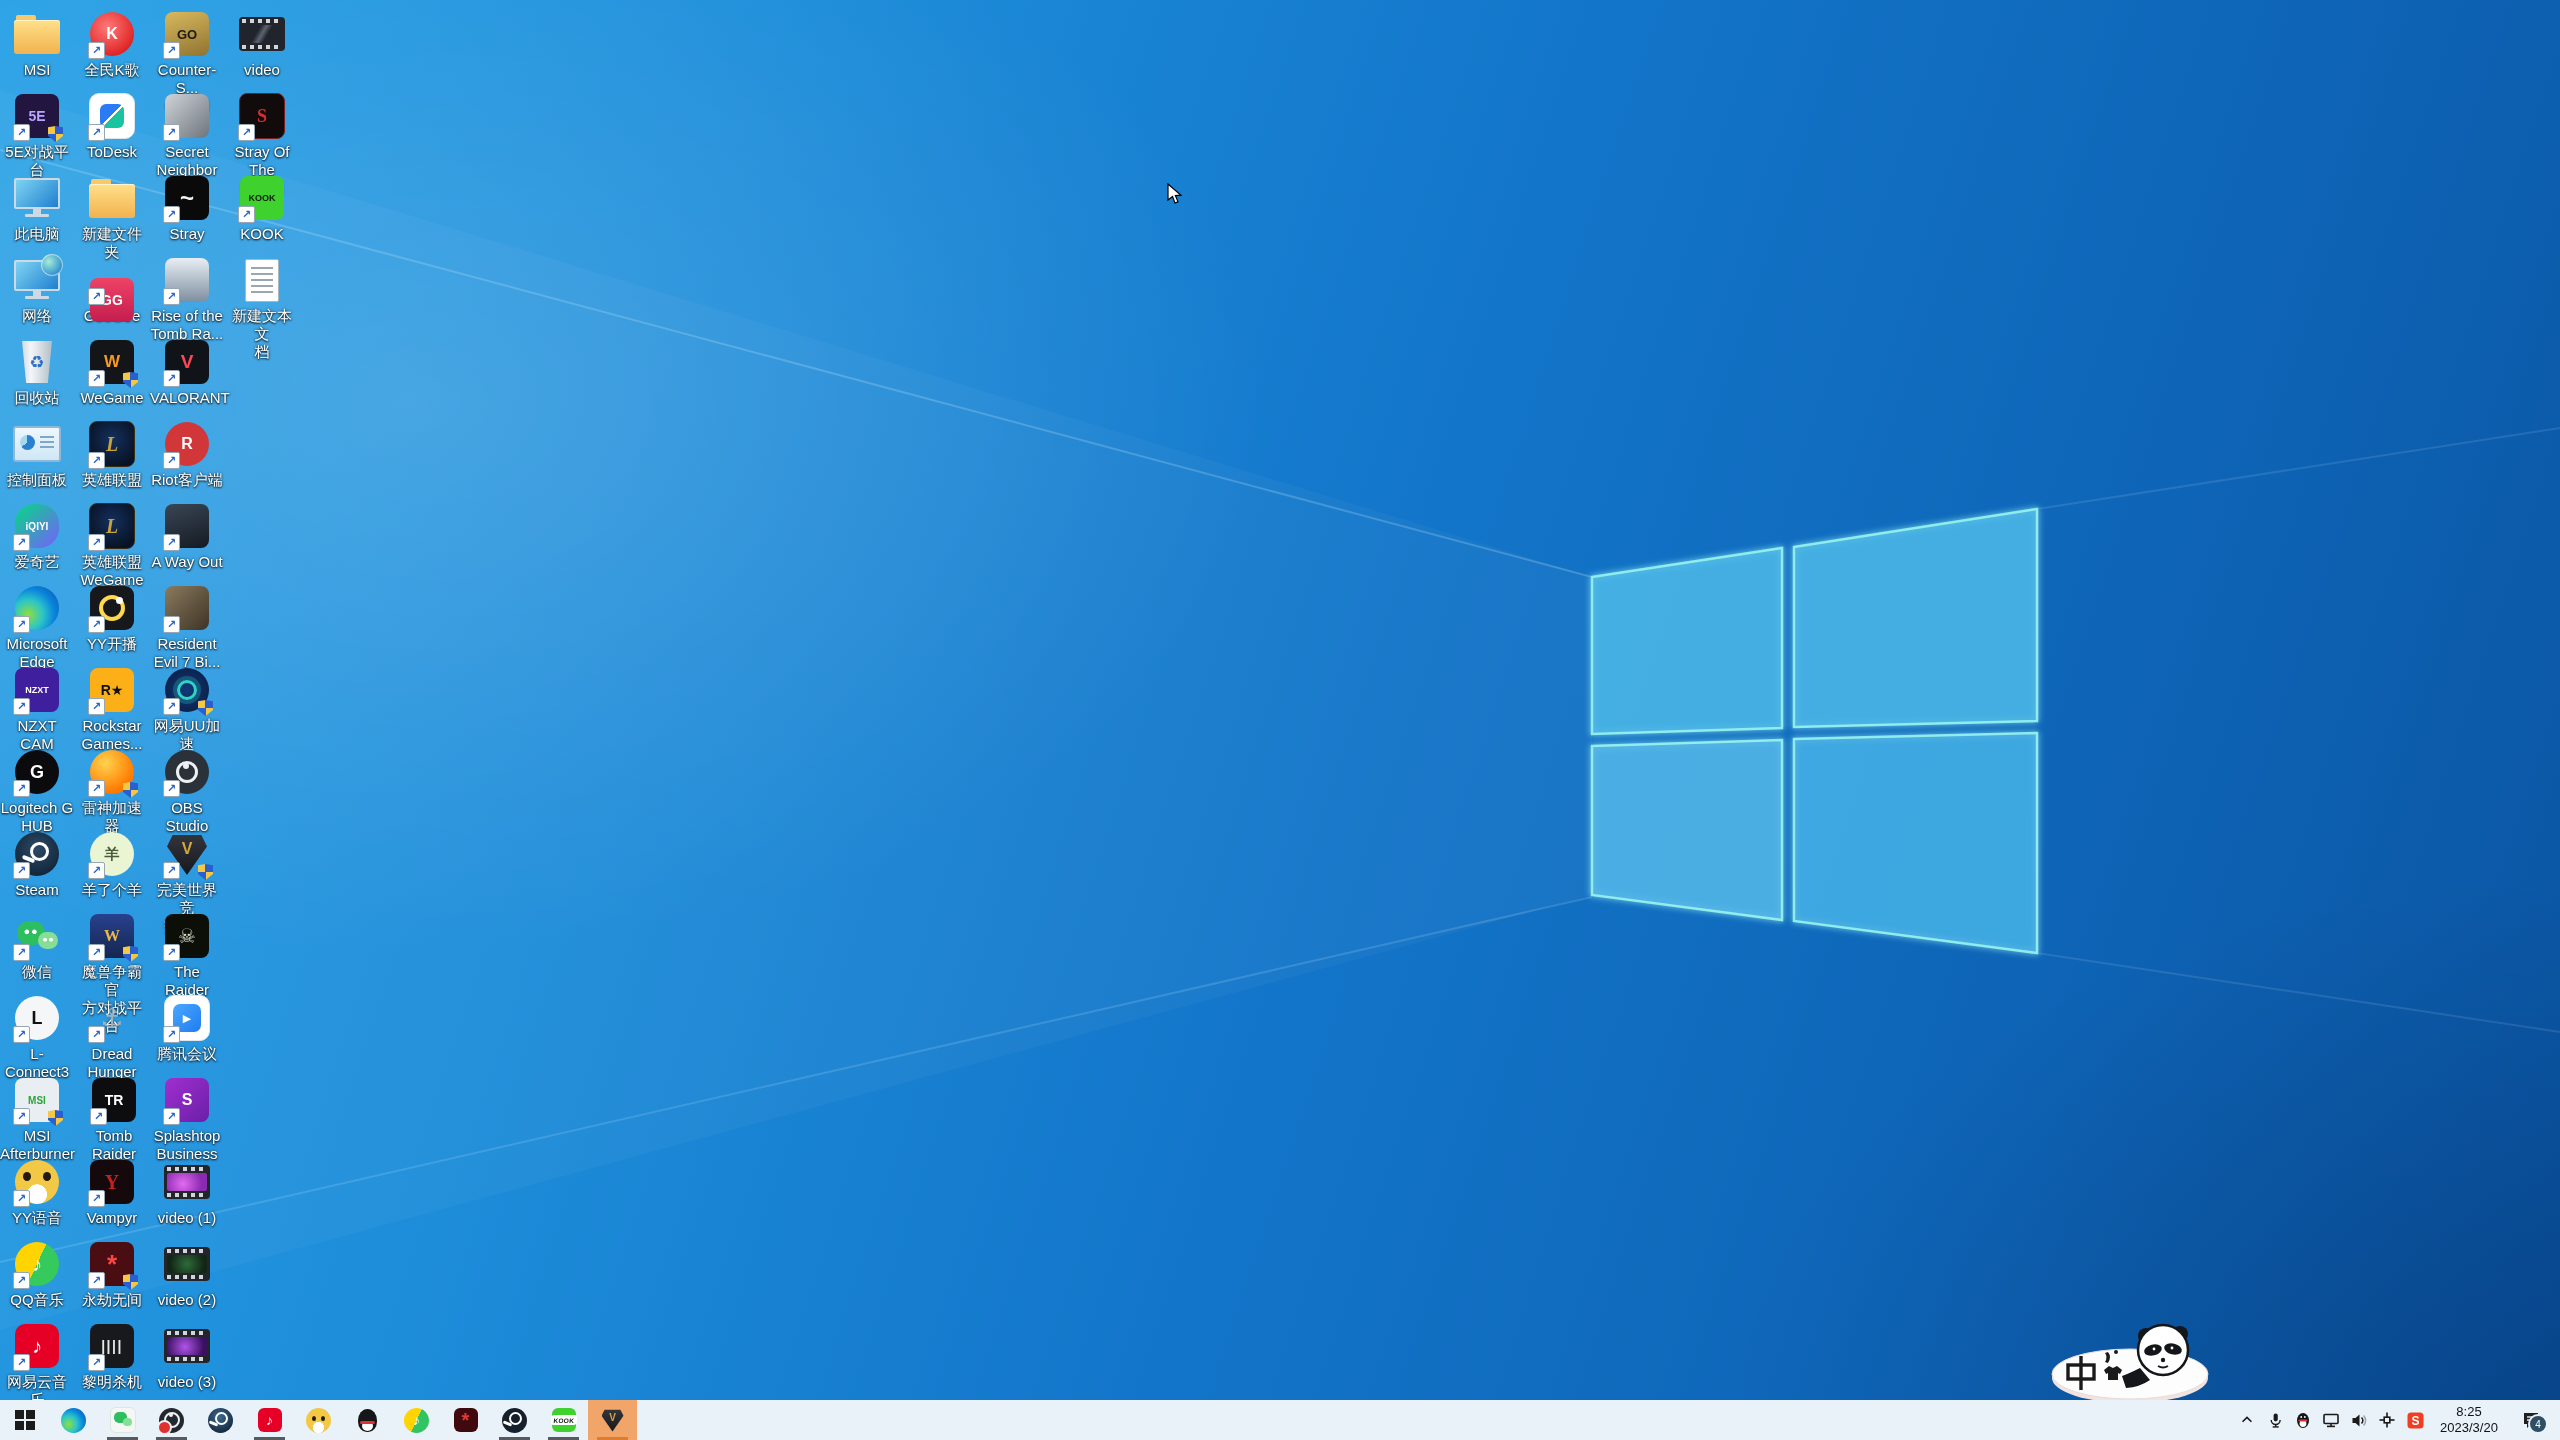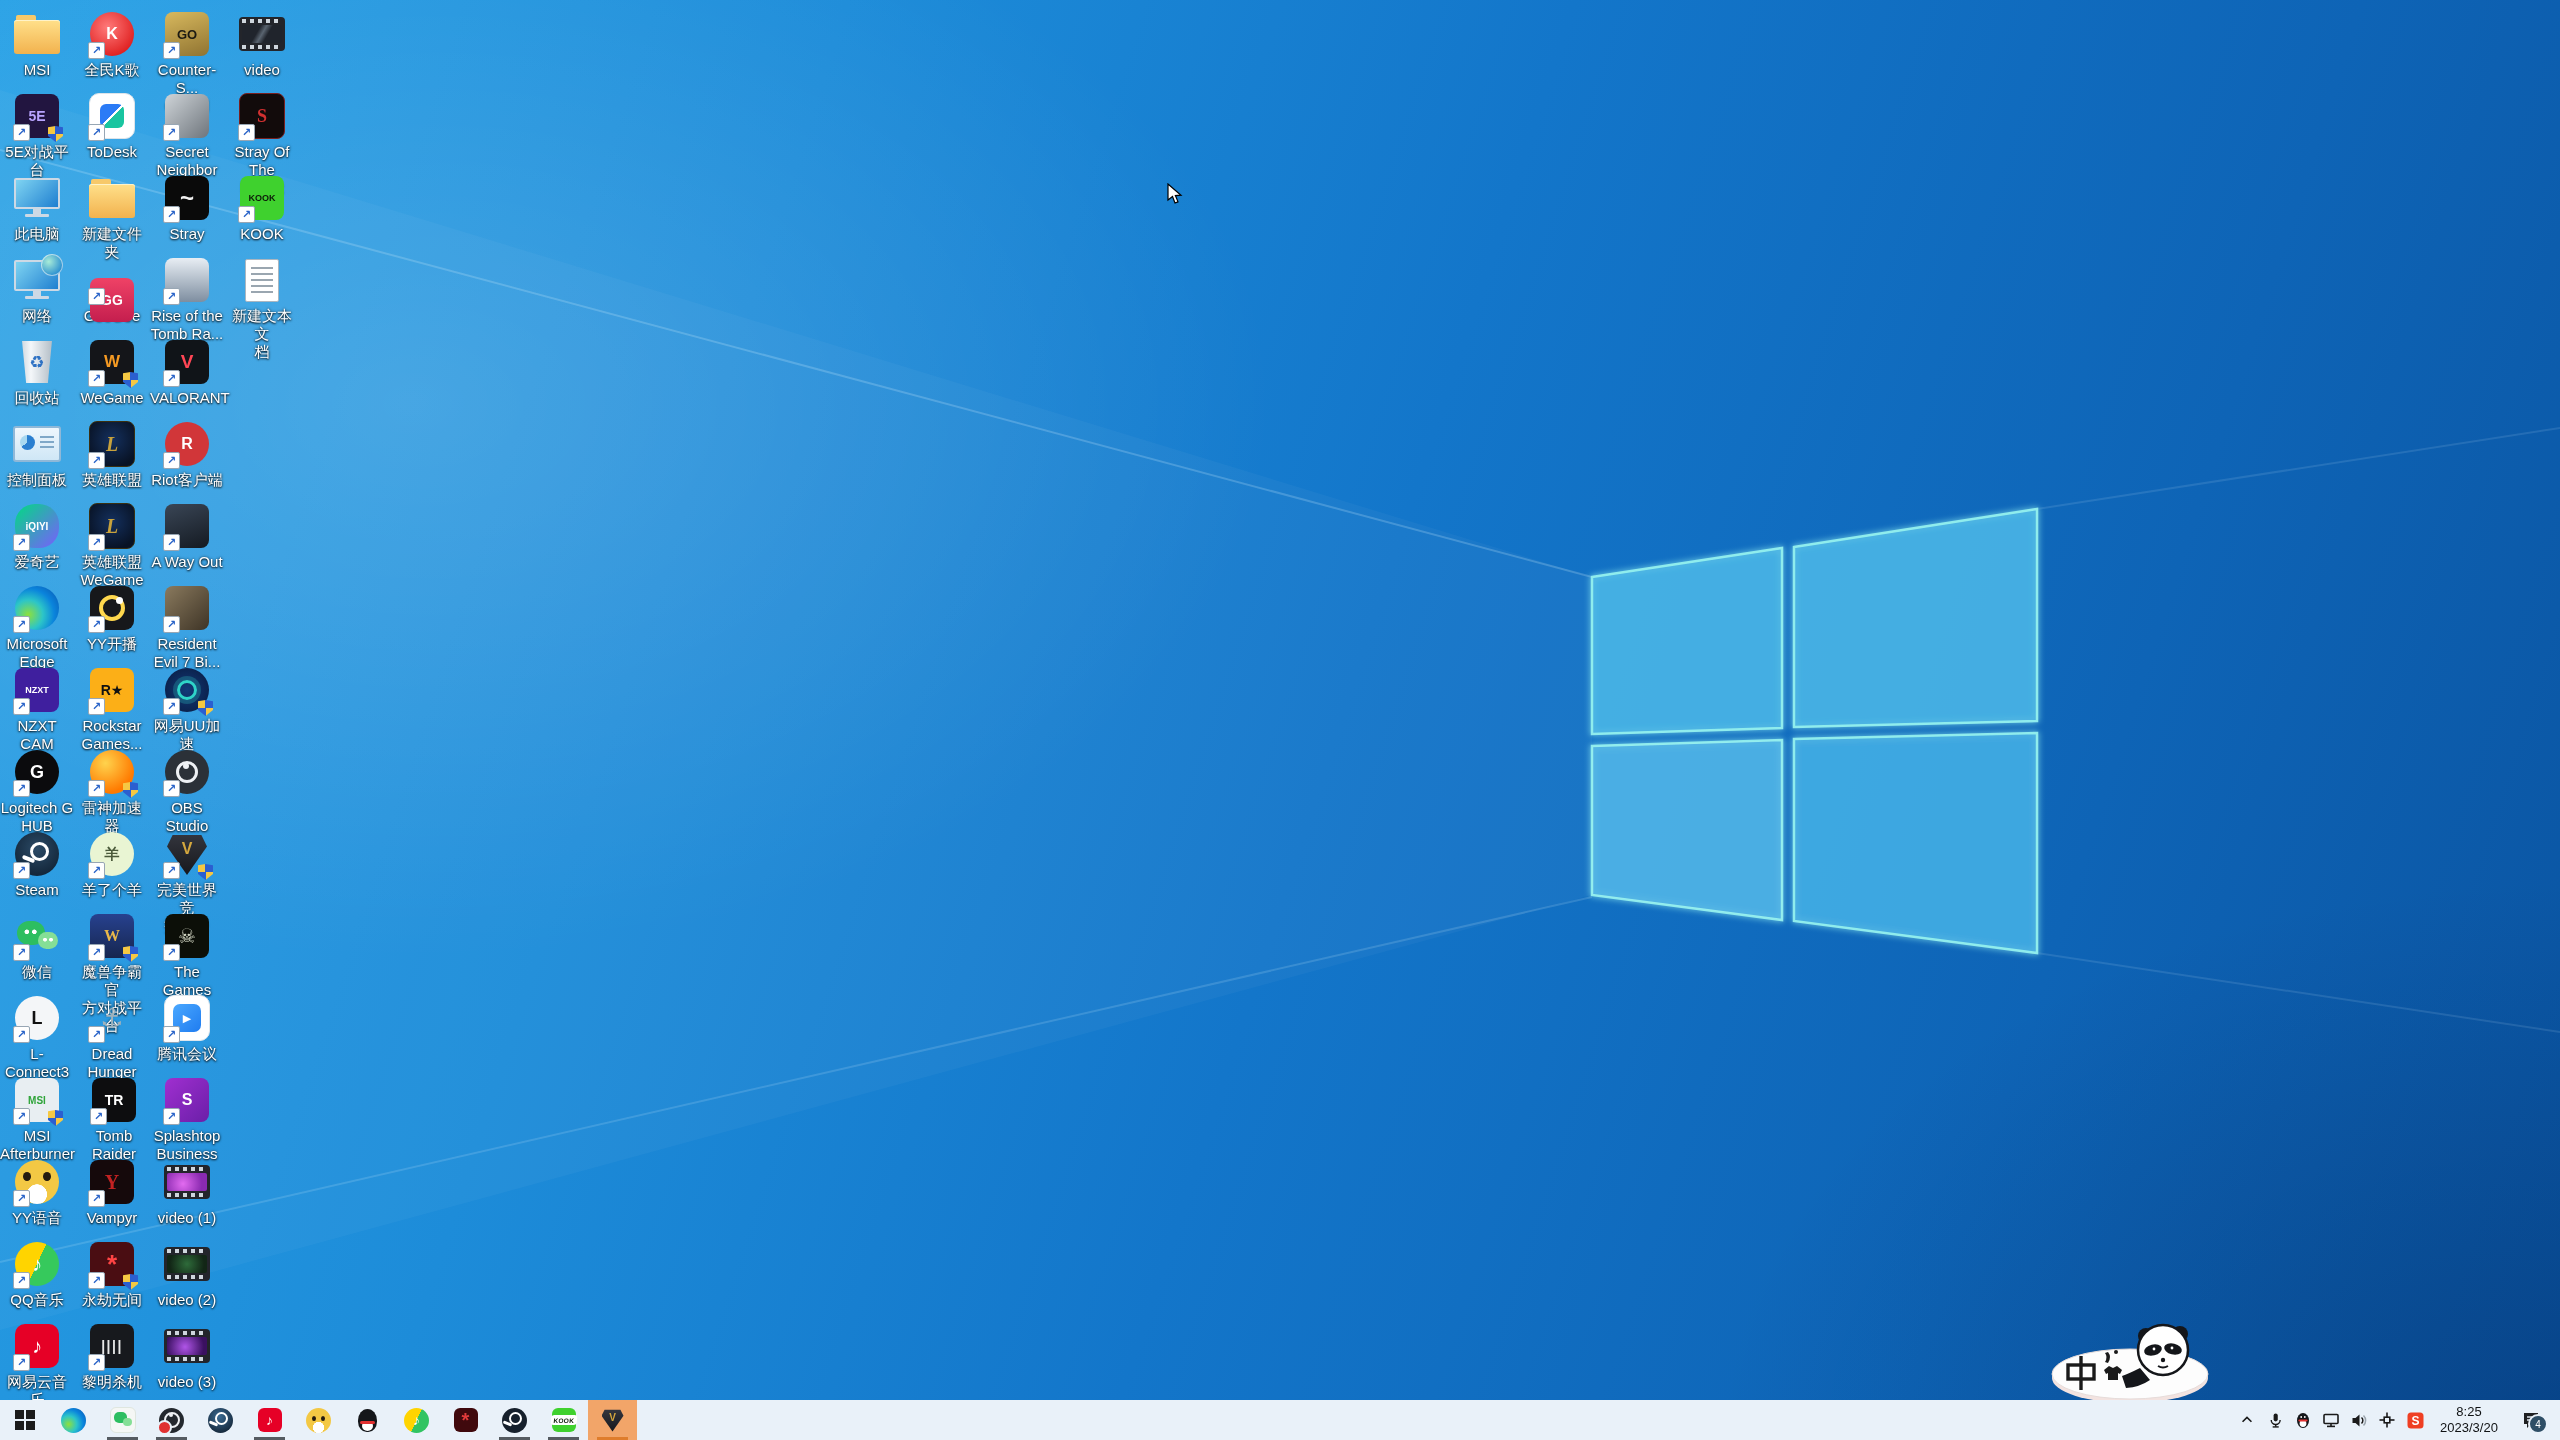--- a/index.html
+++ b/index.html
@@ -530,21 +530,21 @@
         <div class="label">魔兽争霸官
 方对战平台</div>
       </div>
       <div class="cell" style="left: 150px; top: 912px;">
         <div class="art">
           <div class="tile" style="background:#0c0f08;border-radius:8px;">
             <span style="color:#cfd3c0;font-size:20px;font-weight:bold;">☠</span>
           </div>
           <span class="arrow-badge">↗</span>
         </div>
-        <div class="label">The Games</div>
+        <div class="label">The Raider</div>
       </div>
       <div class="cell" style="left: 0px; top: 994px;">
         <div class="art">
           <div class="tile" style="background:#f4f6f8;border-radius:50%;">
             <span style="color:#111;font-size:18px;font-weight:bold;">L</span>
           </div>
           <span class="arrow-badge">↗</span>
         </div>
         <div class="label">L-Connect3</div>
       </div>

